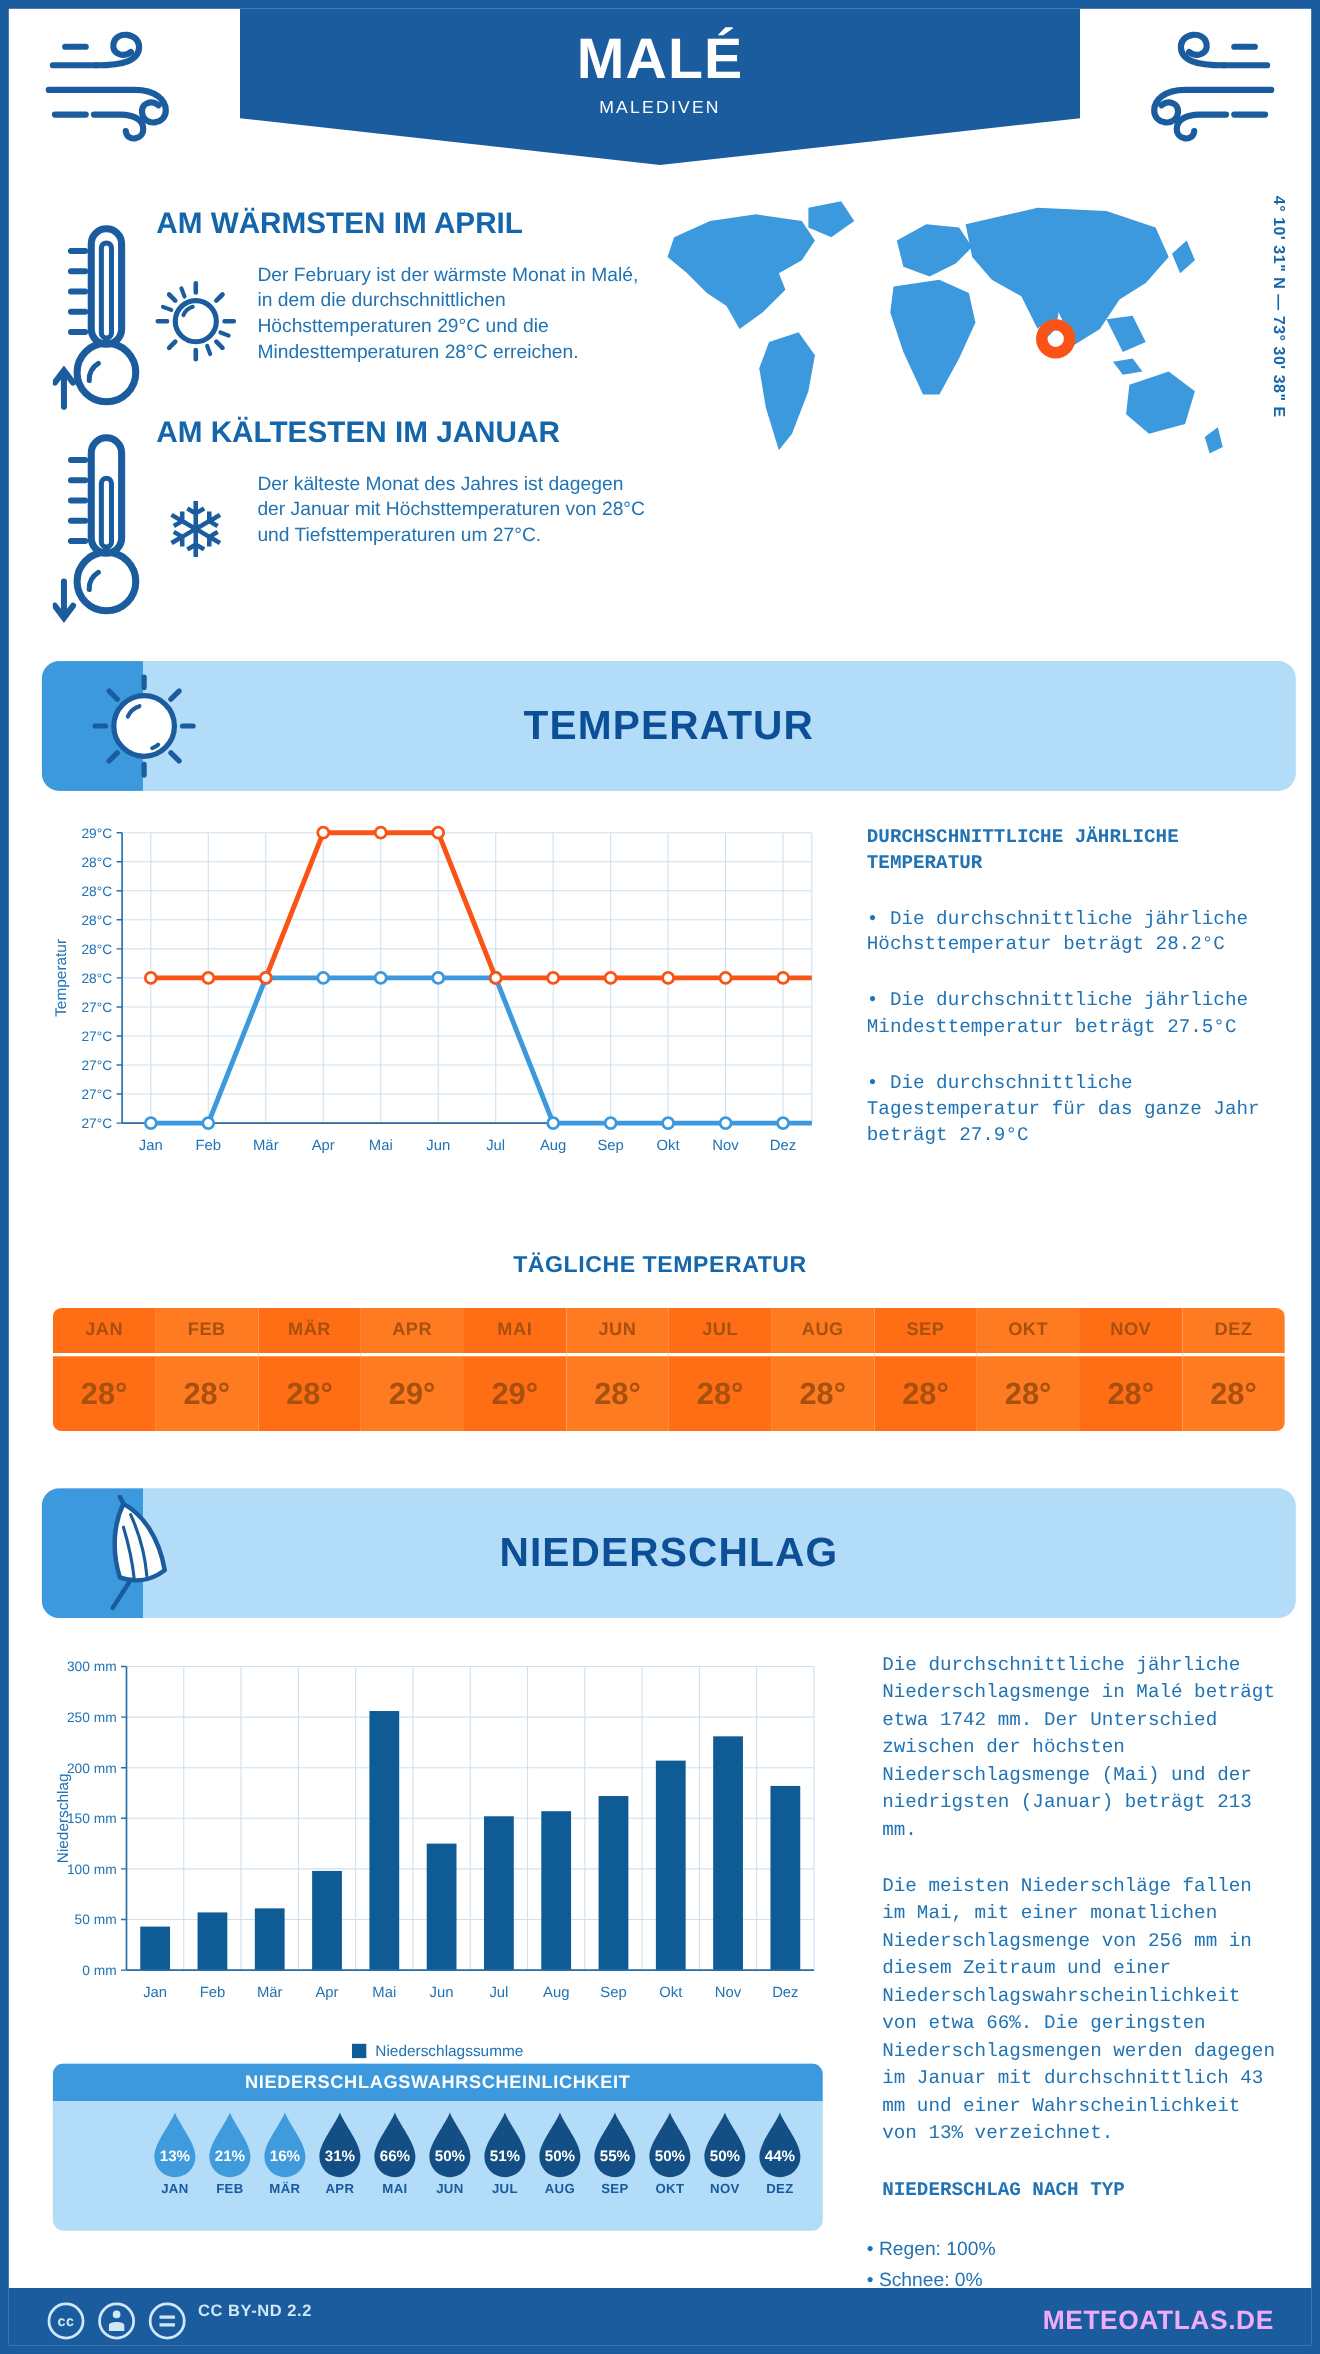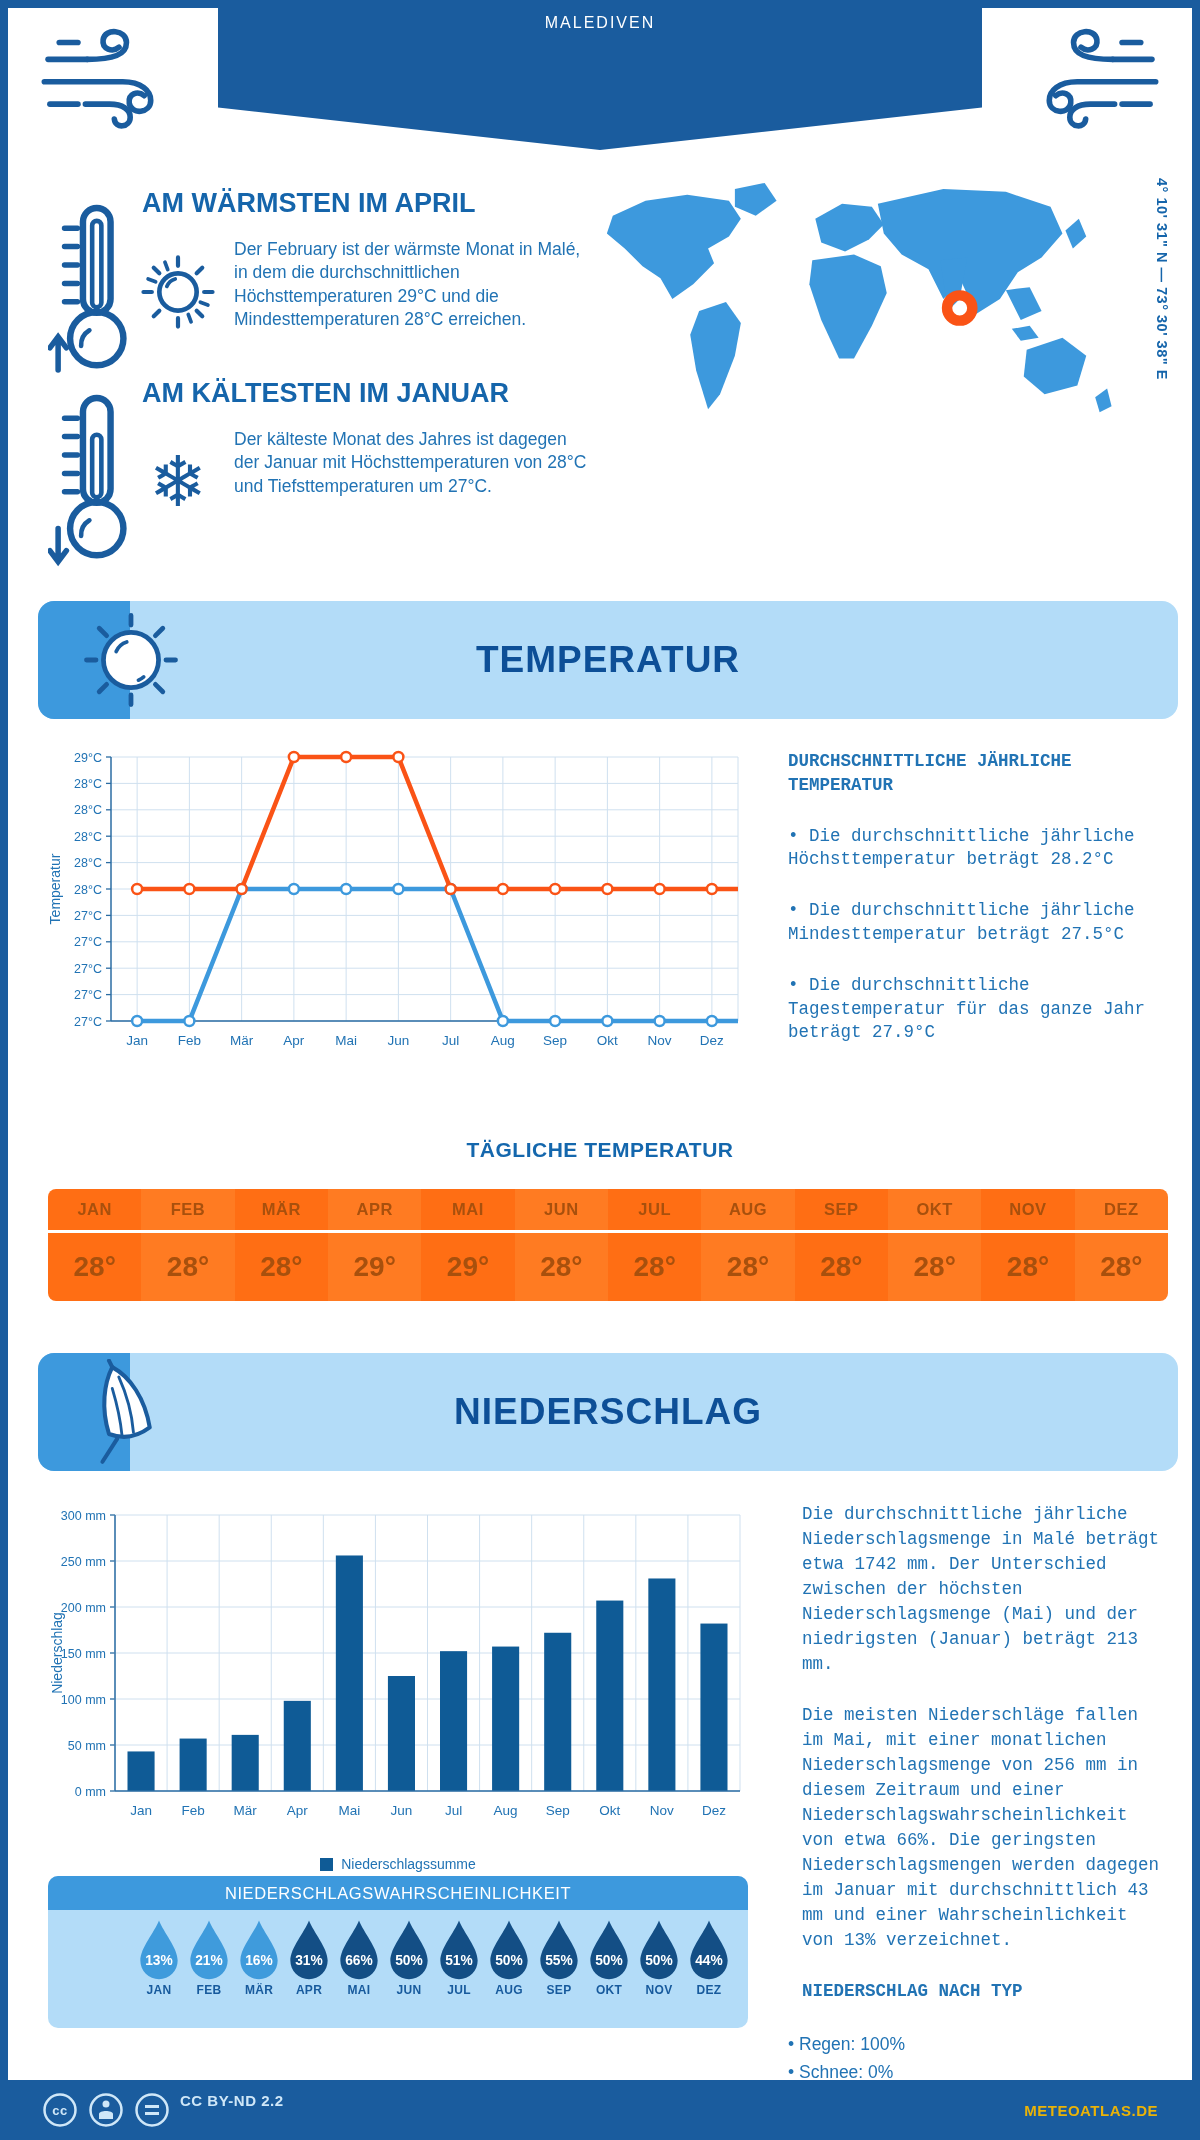--- a/index.html
+++ b/index.html
@@ -74,30 +74,30 @@
   .dt-col:nth-child(even){background:#ff7b22;}
   .dt-head{height:41px;display:flex;align-items:center;justify-content:center;
     font-size:16.5px;font-weight:800;color:#a8500d;border-bottom:3px solid #fff;letter-spacing:.5px;}
   .dt-val{flex:1;display:flex;align-items:center;justify-content:center;
     font-size:28px;font-weight:800;color:#a8500d;}
 
   
   .prob-card{position:absolute;left:40px;top:1868px;width:700px;height:152px;background:#b3dcf8;
     border-radius:10px;overflow:hidden;}
   .prob-head{height:34px;background:#3d99dd;color:#fff;display:flex;align-items:center;justify-content:center;
-    font-size:16.5px;font-weight:400;letter-spacing:.6px;}
+    font-size:16.5px;font-weight:700;letter-spacing:.6px;}
   .drops{display:flex;justify-content:flex-end;padding:7px 14px 0;}
   .drop-col{display:flex;flex-direction:column;align-items:center;width:50px;}
   .drop-month{margin-top:2px;font-size:12px;font-weight:800;color:#175a9d;letter-spacing:.3px;}
 
   
   footer{position:absolute;left:-8px;right:-8px;bottom:-8px;height:60px;background:#1a5c9e;
     display:flex;align-items:center;justify-content:space-between;padding:0 42px;}
   .lic{display:flex;align-items:flex-start;gap:10px;color:#cfe7f8;font-weight:700;font-size:15px;letter-spacing:.5px;}
-  .site{color:#eab308;font-weight:800;font-size:15px;letter-spacing:.5px;text-align:right;}
+  .site{color:#f0abfc;font-weight:800;font-size:24px;letter-spacing:.5px;text-align:right;}
 </style>
 </head>
 <body>
 
 <div class="page" data-interactable="false">
 
   <svg class="wind left" data-interactable="false" viewBox="0 0 150 120" fill="none" stroke="#1a5c9e" stroke-width="6" stroke-linecap="round">
     <path d="M14 40 H56"></path>
       <path d="M26 22 H46"></path>
     <path d="M56 40 c28 0 42 -5 42 -18 c0 -14 -23 -16 -25 -3 c-1.5 10 10 14 17 8"></path>
@@ -108,20 +108,21 @@
   <svg class="wind right" data-interactable="false" viewBox="0 0 150 120" fill="none" stroke="#1a5c9e" stroke-width="6" stroke-linecap="round">
     <path d="M14 40 H56"></path>
       <path d="M26 22 H46"></path>
     <path d="M56 40 c28 0 42 -5 42 -18 c0 -14 -23 -16 -25 -3 c-1.5 10 10 14 17 8"></path>
     <path d="M10 64 H94 c20 0 30 10 30 20 c0 14 -21 16 -23 3 c-1.5 -10 9 -14 16 -8"></path>
     <path d="M16 88 H46"></path>
     <path d="M54 88 h26 c14 0 22 6 22 14 c0 11 -16 13 -17 2"></path>
   </svg>
 
   <div class="hdr-banner" data-interactable="false">
+    <div class="hdr-title" data-interactable="false">MALÉ</div>
     <div class="hdr-sub" data-interactable="false">MALEDIVEN</div>
   </div>
 
   <section class="fact warm" data-interactable="false">
     <svg class="thermo" data-interactable="false" viewBox="0 0 100 190" fill="none" stroke="#1a5c9e" stroke-linecap="round">
       <rect x="38" y="8" width="30" height="114" rx="15" stroke-width="7"></rect>
       <circle cx="53" cy="150" r="29" stroke-width="7"></circle>
       <rect x="48" y="22" width="10" height="94" rx="5" stroke-width="5"></rect>
       <path d="M36 158 a19 19 0 0 1 9 -17" stroke-width="5"></path>
       <path d="M18 30 h14 M18 50 h14 M18 70 h14 M18 90 h14 M18 110 h14" stroke-width="6"></path>

